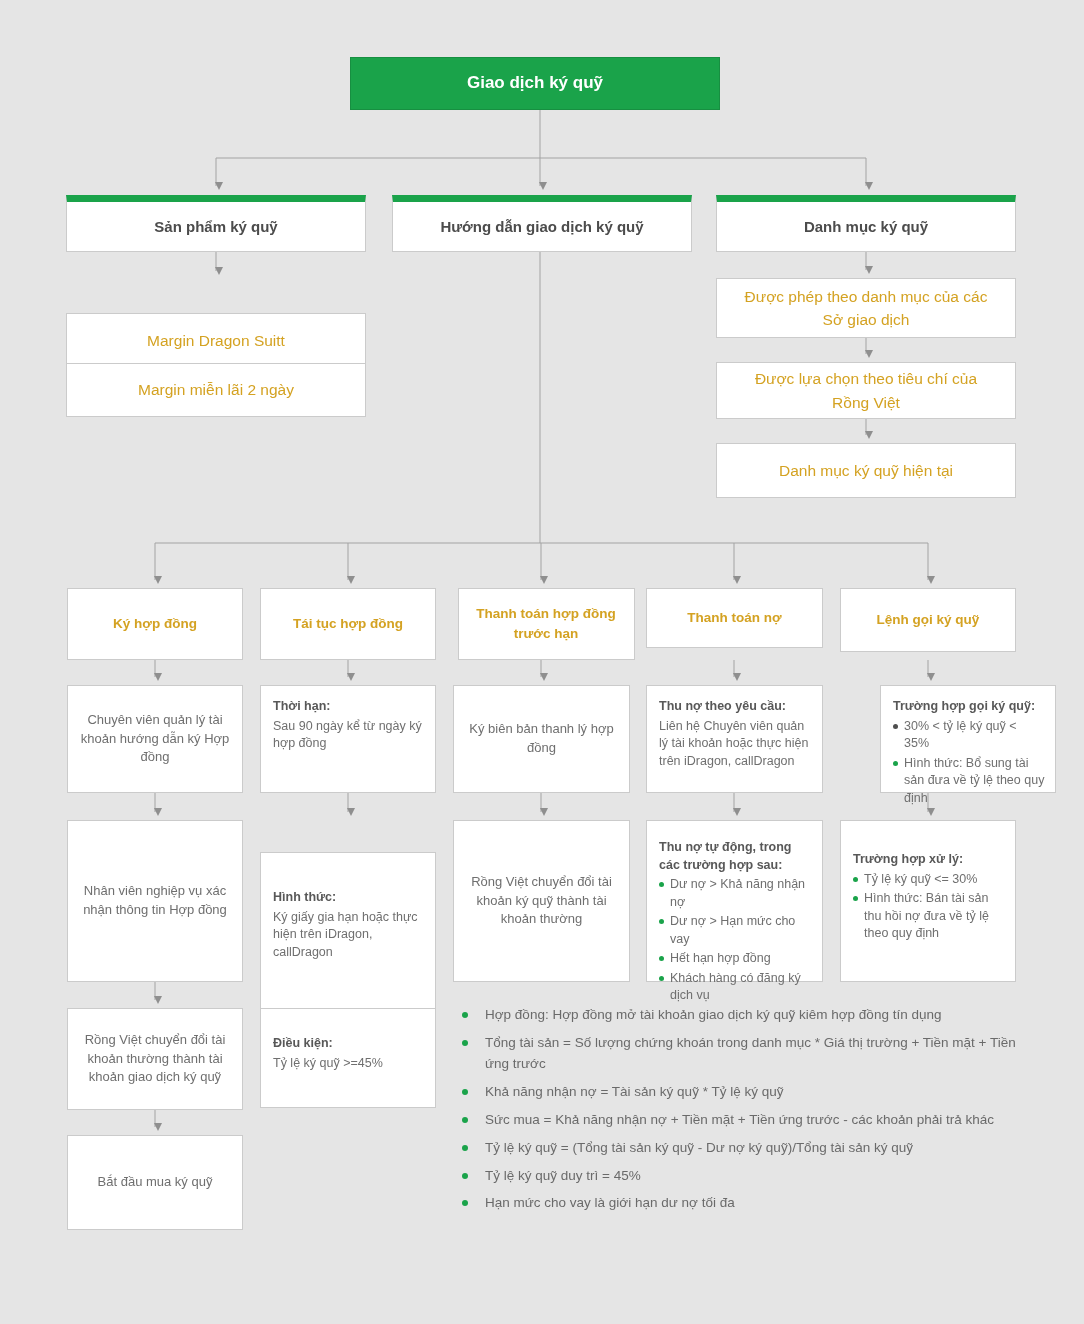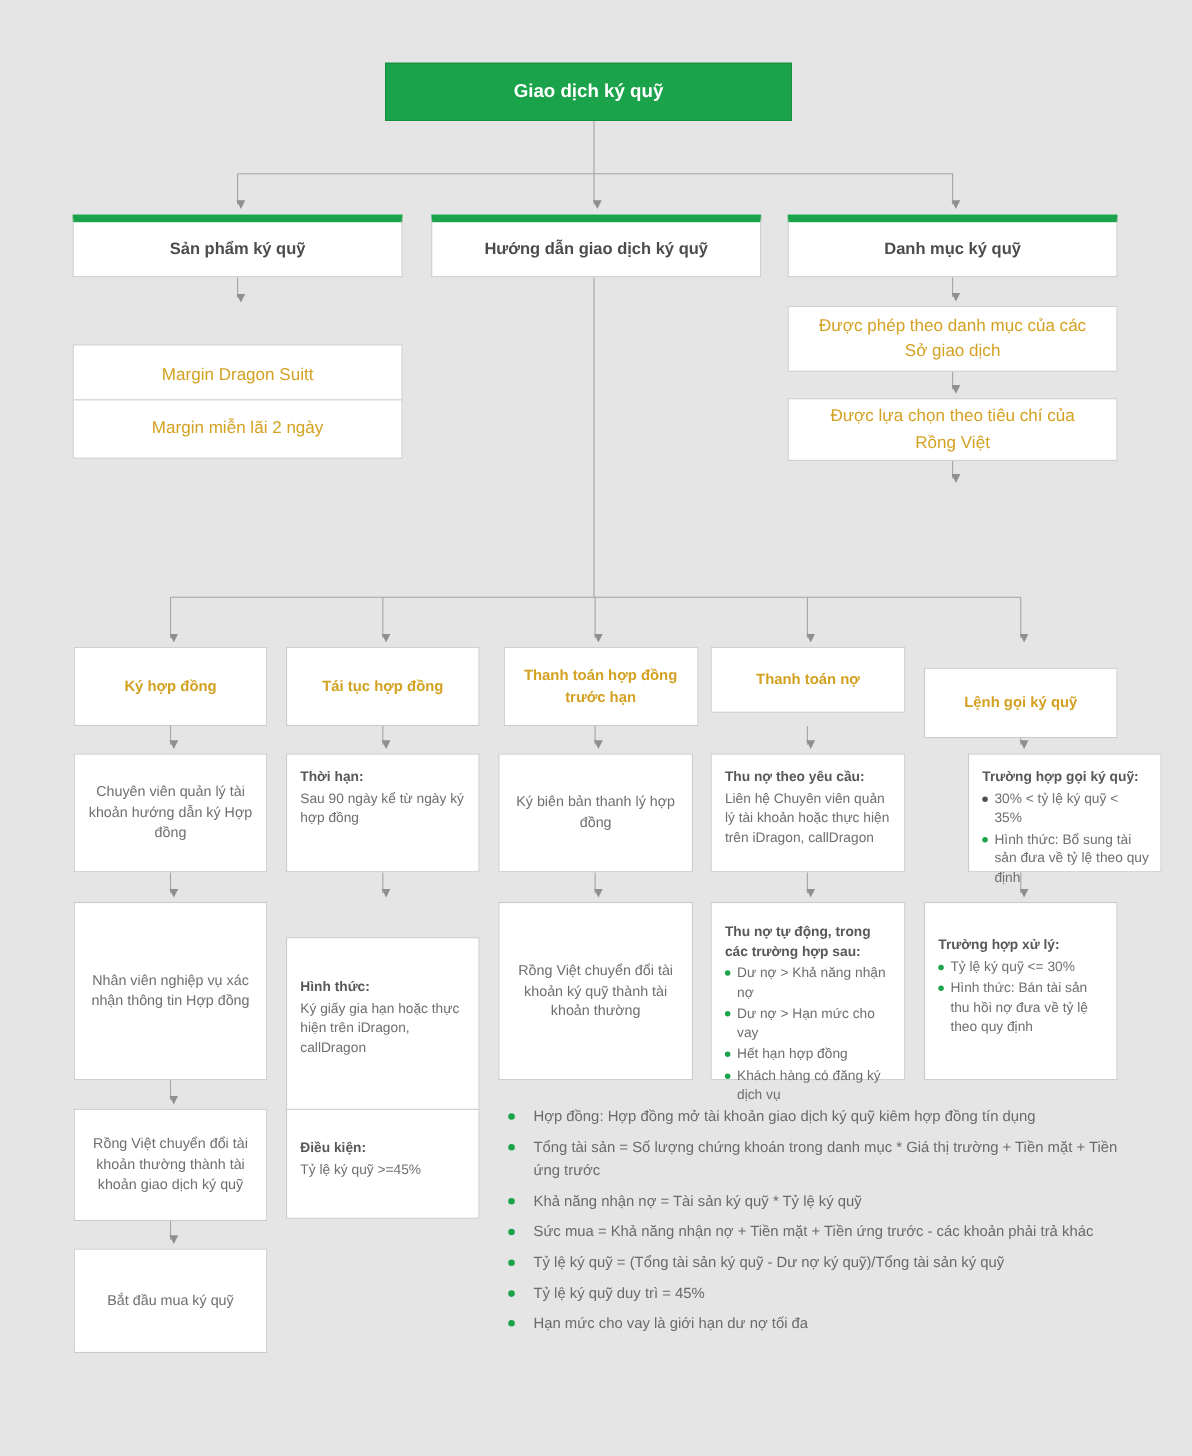--- a/index.html
+++ b/index.html
@@ -108,34 +108,37 @@
   <div class="box gold-box" style="left:66px;top:363px;width:300px;height:54px;">
     <span>Margin miễn lãi 2 ngày</span>
   </div>
 
   <div class="box gold-box" style="left:716px;top:278px;width:300px;height:60px;">
     <span>Được phép theo danh mục của các Sở giao dịch</span>
   </div>
   <div class="box gold-box" style="left:716px;top:362px;width:300px;height:57px;">
     <span>Được lựa chọn theo tiêu chí của Rồng Việt</span>
   </div>
+  <div class="box gold-box" style="left:716px;top:443px;width:300px;height:55px;">
+    <span>Danh mục ký quỹ hiện tại</span>
+  </div>
 
   <div class="box colhead-box" style="left:67px;top:588px;width:176px;height:72px;text-align:right;">
     <span>Ký hợp đồng</span>
   </div>
   <div class="box colhead-box" style="left:260px;top:588px;width:176px;height:72px;">
     <span>Tái tục hợp đồng</span>
   </div>
   <div class="box colhead-box" style="left:458px;top:588px;width:177px;height:72px;padding-left:13px;">
     <span>Thanh toán hợp đồng trước hạn</span>
   </div>
   <div class="box colhead-box" style="left:646px;top:588px;width:177px;height:60px;align-items:center;">
     <span>Thanh toán nợ</span>
   </div>
-  <div class="box colhead-box" style="left:840px;top:588px;width:176px;height:64px;margin-top:19px;">
+  <div class="box colhead-box" style="left:840px;top:588px;width:176px;height:64px;">
     <span>Lệnh gọi ký quỹ</span>
   </div>
 
   <div class="box center-box" style="left:67px;top:685px;width:176px;height:108px;">
     <span>Chuyên viên quản lý tài khoản hướng dẫn ký Hợp đồng</span>
   </div>
   <div class="box left-box" style="left:260px;top:685px;width:176px;height:108px;">
     <div class="step-label">Thời hạn:</div>
     <div>Sau 90 ngày kể từ ngày ký hợp đồng</div>
   </div>

